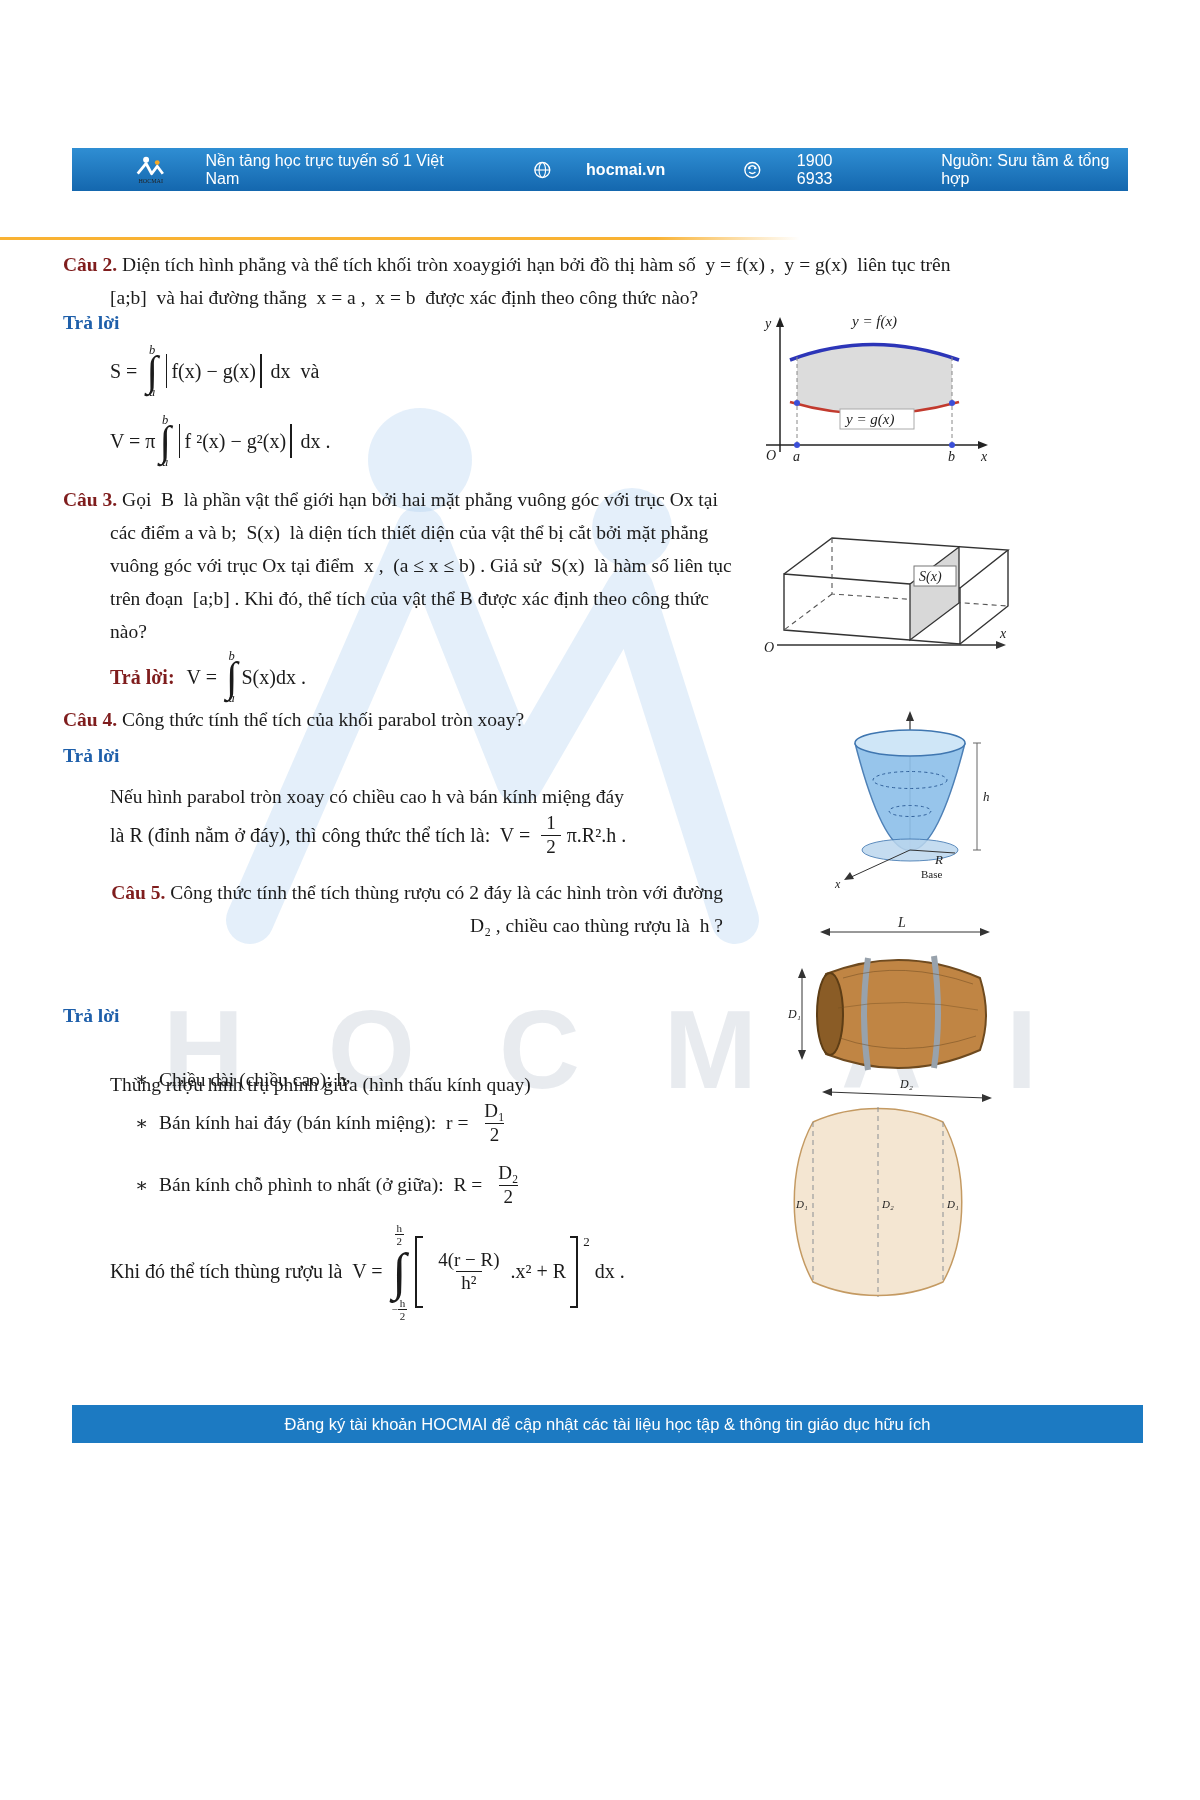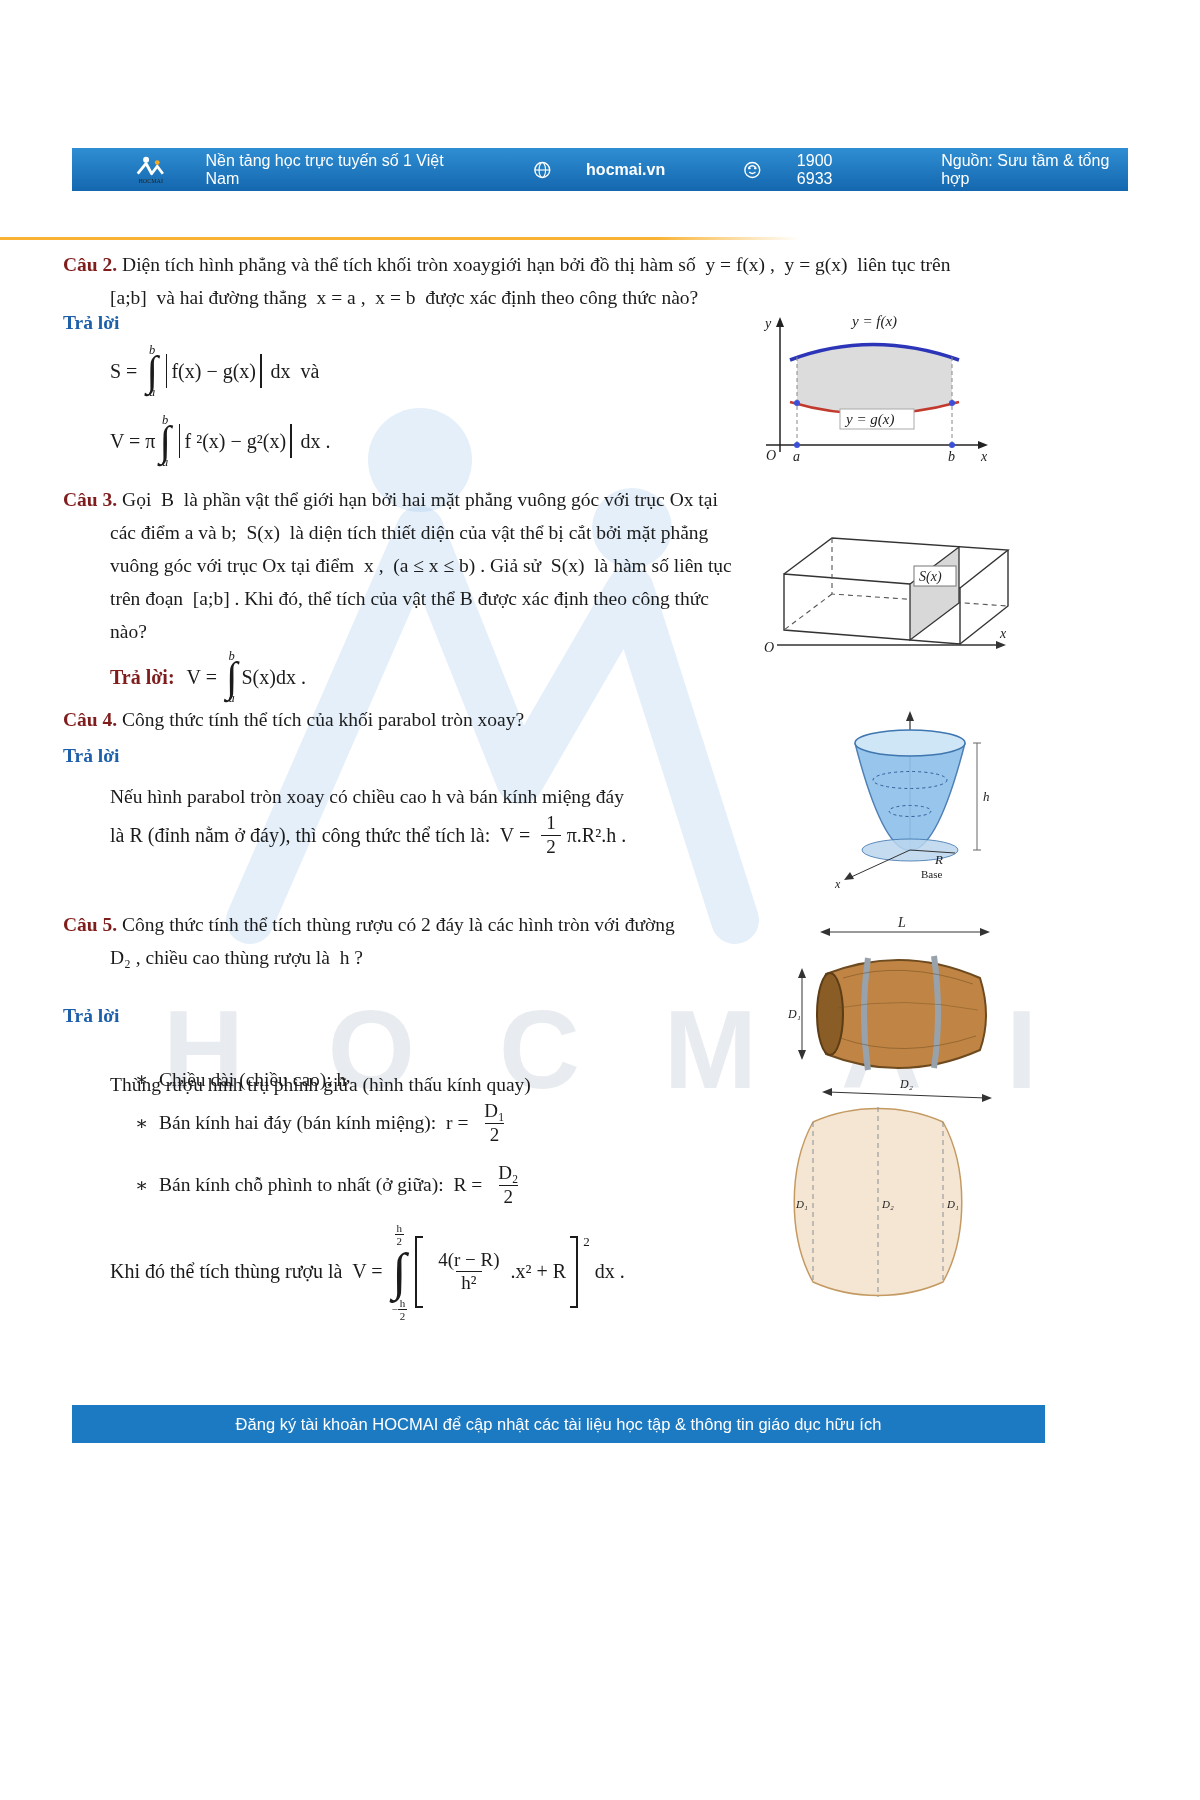--- a/index.html
+++ b/index.html
@@ -8,21 +8,21 @@
           color:#1b1b1b; font-family:"Liberation Serif","DejaVu Serif",serif; }
 
   
   .header-bar { position:absolute; left:72px; top:148px; width:1056px; height:43px;
     background:linear-gradient(180deg,#2f8ed3,#1467ae); display:flex; align-items:center;
     color:#fff; font-family:"Liberation Sans",sans-serif; font-size:16px; padding-left:62px;gap:28px; }
   .header-bar .tagline { margin-left:10px; }
   .hgap1 { margin-left:42px; } .hgap2 { margin-left:50px; } .hgap3 { margin-left:46px; }
   .site { margin-left:7px; font-weight:bold; }
   .phone { margin-left:7px; }
-  .footer-bar { position:absolute; left:72px; top:1405px; width:973px; height:38px;
+  .footer-bar { position:absolute; left:72px; top:1405px; width:1071px; height:38px;
     background:#1c7ac2; color:#fff; font-family:"Liberation Sans",sans-serif; font-size:16.5px;
     display:flex; align-items:center; justify-content:center; }
   .rule-orange { position:absolute; left:0; top:237px; width:800px; height:3px;
     background:linear-gradient(90deg,#f9b233 0%,#f9b233 82%,rgba(249,178,51,0) 100%); }
 
   
   .watermark { position:absolute; inset:0; pointer-events:none; }
   .wm-text { position:absolute; top:985px; left:0; width:1200px; text-align:center;
     font-family:"Liberation Sans",sans-serif; font-weight:bold; font-size:112px;
     letter-spacing:84px; text-indent:84px; color:rgba(150,165,182,0.22); }
@@ -234,21 +234,21 @@
     <line x1="148" y1="35" x2="156" y2="35" stroke="#666"></line>
     <line x1="148" y1="142" x2="156" y2="142" stroke="#666"></line>
     <line x1="85" y1="142" x2="24" y2="170" stroke="#333"></line>
     <polygon points="19,172 29,171 25,164" fill="#333"></polygon>
     <text class="it" x="158" y="93" font-size="13">h</text>
     <text class="it" x="110" y="156" font-size="13">R</text>
     <text x="96" y="170" font-size="11">Base</text>
     <text class="it" x="10" y="180" font-size="12">x</text>
   </svg>
 
-  <div class="q" style="left:63px; top:908px; width:660px;">
+  <div class="q" style="left:63px; top:876px; width:660px;text-align:right;">
     <div>
       <span class="qlabel">Câu 5.</span>
       <span class="ws">Công thức tính thể tích thùng rượu có 2 đáy là các hình tròn với đường</span>
     </div>
     <div class="indent ws">D₂ , chiều cao thùng rượu là  h ?</div>
   </div>
   <div class="ans-label center950" style="top:1005px;">Trả lời</div>
   <div class="q ws" style="left:110px; top:1068px; width:640px;">Thùng rượu hình trụ phình giữa (hình thấu kính quay)</div>
 
   <div class="bullet" style="left:135px; top:1068px;">

